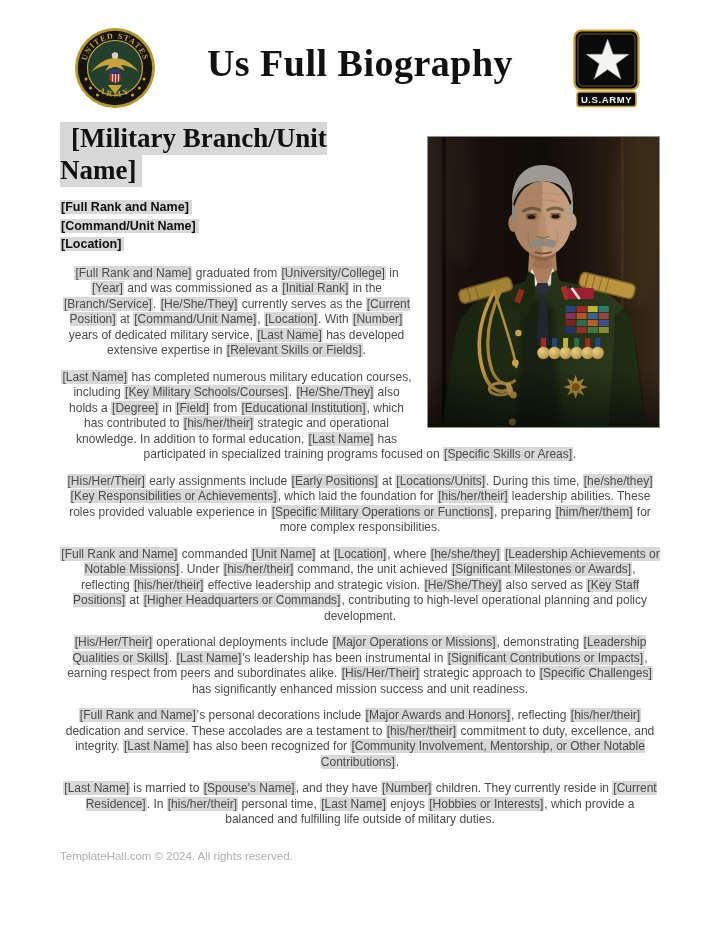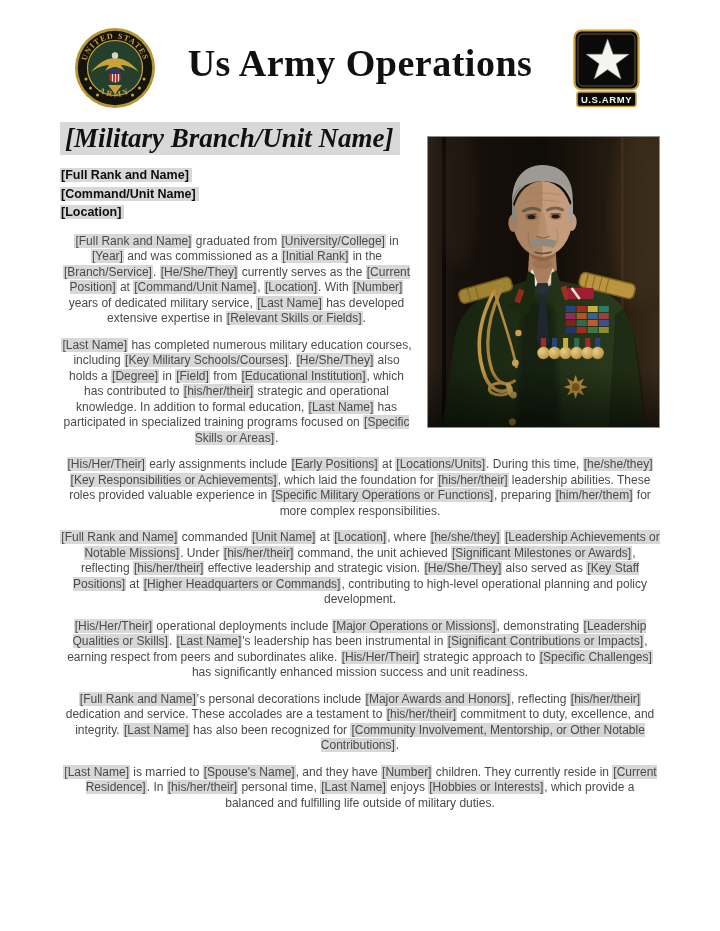--- a/index.html
+++ b/index.html
@@ -26,21 +26,21 @@
     margin:14px 0 10px 14px; padding:0;
     border:1px solid #8f8f8f; background:#120d09;
   }
   .portrait svg { display:block; }
   .doc-title {
     margin:2px 0 12px 0;
     font-family:"Liberation Serif","DejaVu Serif",serif;
     font-weight:700; font-size:27px; line-height:32px;
     color:var(--heading-text,#141414);
   }
-  .doc-title .hl { padding:1px 6px 2px 5px;font-style:italic; }
+  .doc-title .hl { padding:1px 6px 2px 11px; }
   .hl { background:var(--highlight,#d8d8d8); }
   .info-lines { margin:0 0 12px 0; }
   .info-line {
     font-weight:700; font-size:12.5px; line-height:18.5px;
     color:#0e0e0e;
   }
   .info-line .hl { padding:0 3px 0 1px; }
   .bio-para {
     margin:0 0 11px 0;
     font-size:12px; line-height:15.5px;
@@ -85,21 +85,21 @@
           <path d="M17,45 C26,34 34,31 41,31 C48,31 56,34 65,45 C58,40 52,38 47,38 L51,44 C46,41 43,40 41,40 C39,40 36,41 31,44 L35,38 C30,38 24,40 17,45 Z" fill="#c9a33a"></path>
           <circle cx="41" cy="28.5" r="3.2" fill="#d8d5c8"></circle>
           <rect x="35.5" y="42" width="11" height="5" fill="#2c3a6e"></rect>
           <path d="M35.5,47 h11 v6 q-5.5,5.5 -11,0 z" fill="#b43030"></path>
           <path d="M38.5,47 v7.5 M41.5,47 v8.5 M44.5,47 v7.5" stroke="#e8e4d8" stroke-width="1.1" fill="none"></path>
           <path d="M34,58 L41,67 L48,58 Z" fill="#c9a33a"></path>
         </g>
       </svg>
     </div>
 
-    <h1 class="main-title">Us Army Operations</h1>
+    <h1 class="main-title">Us Full Biography</h1>
 
     <div class="star-logo">
       <svg viewBox="0 0 67 79" width="67" height="79">
         <rect x="1.5" y="1.5" width="64" height="59" rx="7" fill="#0a0a0a" stroke="#caa239" stroke-width="2.2"></rect>
         <rect x="5" y="5" width="57" height="52" rx="5" fill="none" stroke="#6b5520" stroke-width="1"></rect>
         <path d="M34.6,10 L40,25.2 L56,25.3 L43,34.8 L48,50 L34.6,40.6 L21.2,50 L26.2,34.8 L13.2,25.3 L29.2,25.2 Z" fill="#f4f4f1" stroke="#9a9a94" stroke-width="0.6"></path>
         <rect x="4" y="63" width="59" height="14.5" rx="2.5" fill="#0a0a0a" stroke="#caa239" stroke-width="1.6"></rect>
         <text x="33.5" y="74" text-anchor="middle" font-size="9.5" font-weight="bold" fill="#f0f0ee" letter-spacing="0.6" font-family="Liberation Sans, sans-serif">U.S.ARMY</text>
       </svg>
     </div>
@@ -277,14 +277,15 @@
     <div class="paragraphs">
         <p class="bio-para"><span class="hl">[Full Rank and Name]</span><span> graduated from </span><span class="hl">[University/College]</span><span> in </span><span class="hl">[Year]</span><span> and was commissioned as a </span><span class="hl">[Initial Rank]</span><span> in the </span><span class="hl">[Branch/Service]</span><span>. </span><span class="hl">[He/She/They]</span><span> currently serves as the </span><span class="hl">[Current Position]</span><span> at </span><span class="hl">[Command/Unit Name]</span><span>, </span><span class="hl">[Location]</span><span>. With </span><span class="hl">[Number]</span><span> years of dedicated military service, </span><span class="hl">[Last Name]</span><span> has developed extensive expertise in </span><span class="hl">[Relevant Skills or Fields]</span><span>.</span></p>
         <p class="bio-para"><span class="hl">[Last Name]</span><span> has completed numerous military education courses, including </span><span class="hl">[Key Military Schools/Courses]</span><span>. </span><span class="hl">[He/She/They]</span><span> also holds a </span><span class="hl">[Degree]</span><span> in </span><span class="hl">[Field]</span><span> from </span><span class="hl">[Educational Institution]</span><span>, which has contributed to </span><span class="hl">[his/her/their]</span><span> strategic and operational knowledge. In addition to formal education, </span><span class="hl">[Last Name]</span><span> has participated in specialized training programs focused on </span><span class="hl">[Specific Skills or Areas]</span><span>.</span></p>
         <p class="bio-para"><span class="hl">[His/Her/Their]</span><span> early assignments include </span><span class="hl">[Early Positions]</span><span> at </span><span class="hl">[Locations/Units]</span><span>. During this time, </span><span class="hl">[he/she/they]</span><span> </span><span class="hl">[Key Responsibilities or Achievements]</span><span>, which laid the foundation for </span><span class="hl">[his/her/their]</span><span> leadership abilities. These roles provided valuable experience in </span><span class="hl">[Specific Military Operations or Functions]</span><span>, preparing </span><span class="hl">[him/her/them]</span><span> for more complex responsibilities.</span></p>
         <p class="bio-para"><span class="hl">[Full Rank and Name]</span><span> commanded </span><span class="hl">[Unit Name]</span><span> at </span><span class="hl">[Location]</span><span>, where </span><span class="hl">[he/she/they]</span><span> </span><span class="hl">[Leadership Achievements or Notable Missions]</span><span>. Under </span><span class="hl">[his/her/their]</span><span> command, the unit achieved </span><span class="hl">[Significant Milestones or Awards]</span><span>, reflecting </span><span class="hl">[his/her/their]</span><span> effective leadership and strategic vision. </span><span class="hl">[He/She/They]</span><span> also served as </span><span class="hl">[Key Staff Positions]</span><span> at </span><span class="hl">[Higher Headquarters or Commands]</span><span>, contributing to high-level operational planning and policy development.</span></p>
         <p class="bio-para"><span class="hl">[His/Her/Their]</span><span> operational deployments include </span><span class="hl">[Major Operations or Missions]</span><span>, demonstrating </span><span class="hl">[Leadership Qualities or Skills]</span><span>. </span><span class="hl">[Last Name]</span><span>'s leadership has been instrumental in </span><span class="hl">[Significant Contributions or Impacts]</span><span>, earning respect from peers and subordinates alike. </span><span class="hl">[His/Her/Their]</span><span> strategic approach to </span><span class="hl">[Specific Challenges]</span><span> has significantly enhanced mission success and unit readiness.</span></p>
         <p class="bio-para"><span class="hl">[Full Rank and Name]</span><span>'s personal decorations include </span><span class="hl">[Major Awards and Honors]</span><span>, reflecting </span><span class="hl">[his/her/their]</span><span> dedication and service. These accolades are a testament to </span><span class="hl">[his/her/their]</span><span> commitment to duty, excellence, and integrity. </span><span class="hl">[Last Name]</span><span> has also been recognized for </span><span class="hl">[Community Involvement, Mentorship, or Other Notable Contributions]</span><span>.</span></p>
         <p class="bio-para"><span class="hl">[Last Name]</span><span> is married to </span><span class="hl">[Spouse's Name]</span><span>, and they have </span><span class="hl">[Number]</span><span> children. They currently reside in </span><span class="hl">[Current Residence]</span><span>. In </span><span class="hl">[his/her/their]</span><span> personal time, </span><span class="hl">[Last Name]</span><span> enjoys </span><span class="hl">[Hobbies or Interests]</span><span>, which provide a balanced and fulfilling life outside of military duties.</span></p>
       </div>
 
+    <div class="footer">TemplateHall.com © 2024. All rights reserved.</div>
   </div>
 </div>
 
 </body></html>

